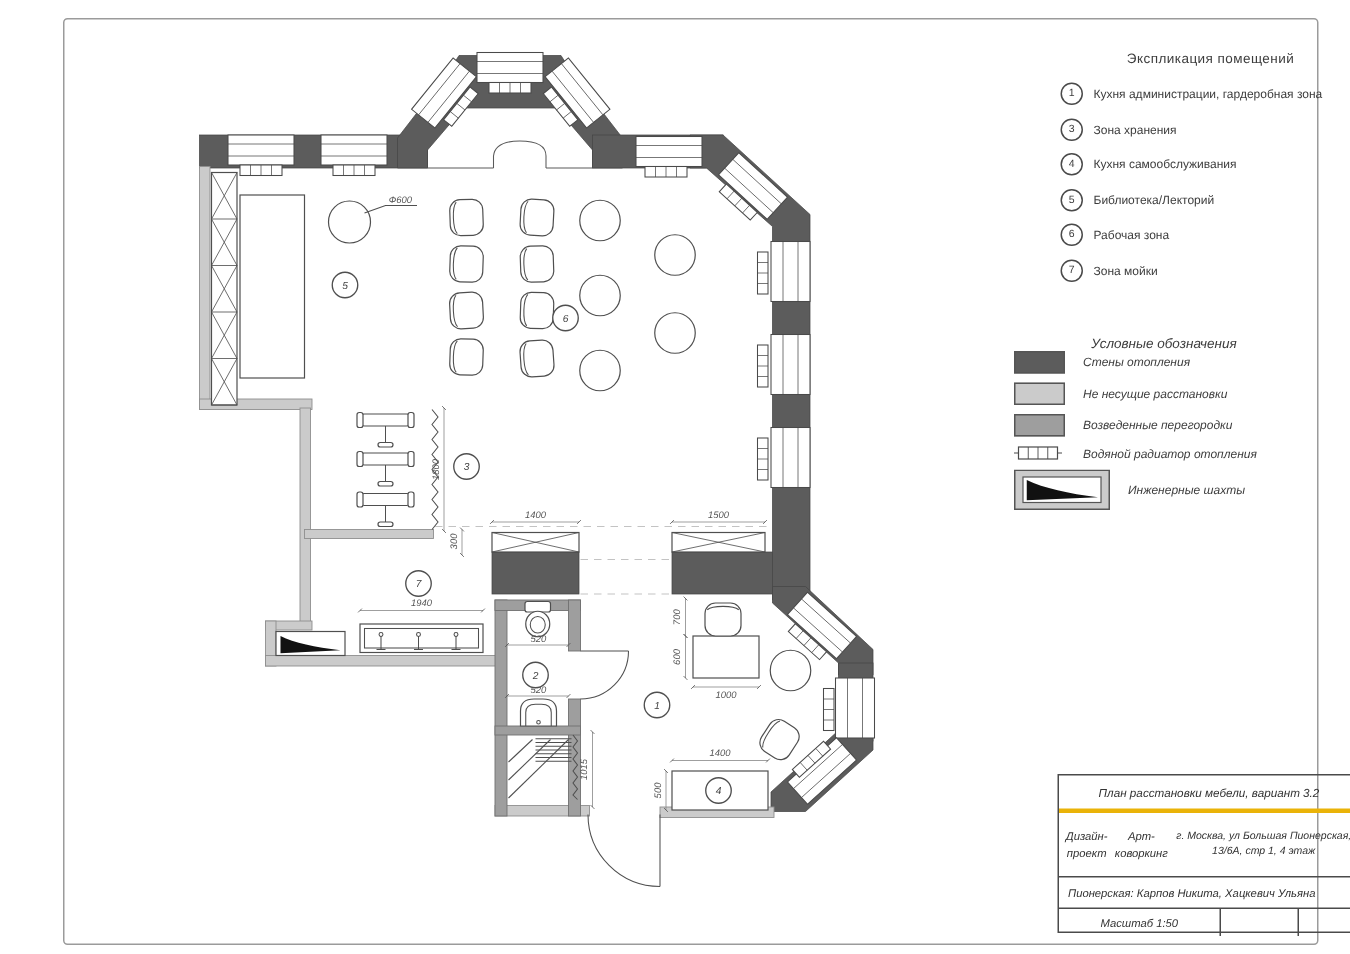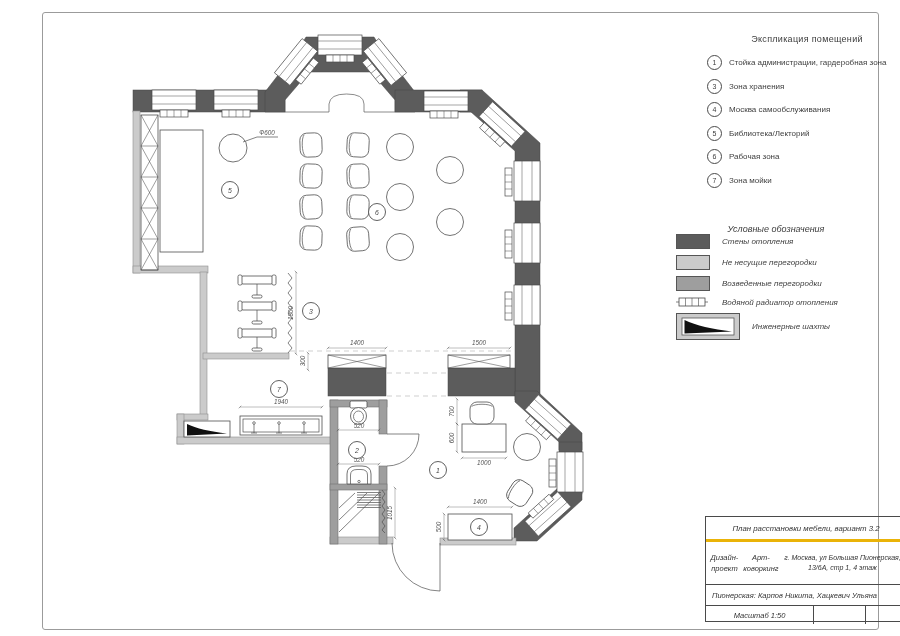--- a/index.html
+++ b/index.html
@@ -334,29 +334,29 @@
       <text class="rn" x="377" y="214.5">6</text>
     <circle class="rc" cx="279" cy="389" r="8.5"></circle>
       <text class="rn" x="279" y="391.5">7</text>
   </g>
 </svg>
 
 <div class="expl">
   <div class="expl-title">Экспликация помещений</div>
   <div class="expl-row">
     <div class="num-circle">1</div>
-    <div class="expl-label">Стойка администрации, гардеробная зона</div>
+    <div class="expl-label">Кухня администрации, гардеробная зона</div>
   </div>
   <div class="expl-row">
     <div class="num-circle">3</div>
     <div class="expl-label">Зона хранения</div>
   </div>
   <div class="expl-row">
     <div class="num-circle">4</div>
-    <div class="expl-label">Москва самообслуживания</div>
+    <div class="expl-label">Кухня самообслуживания</div>
   </div>
   <div class="expl-row">
     <div class="num-circle">5</div>
     <div class="expl-label">Библиотека/Лекторий</div>
   </div>
   <div class="expl-row">
     <div class="num-circle">6</div>
     <div class="expl-label">Рабочая зона</div>
   </div>
   <div class="expl-row">
@@ -366,21 +366,21 @@
 </div>
 
 <div class="syms">
   <div class="syms-title">Условные обозначения</div>
   <div class="sym-row">
     <div class="sw sw-dark"></div>
     <div class="sym-label">Стены отопления</div>
   </div>
   <div class="sym-row">
     <div class="sw sw-light"></div>
-    <div class="sym-label">Не несущие перегородки</div>
+    <div class="sym-label">Не несущие расстановки</div>
   </div>
   <div class="sym-row">
     <div class="sw sw-mid"></div>
     <div class="sym-label">Возведенные перегородки</div>
   </div>
   <div class="sym-row">
     <div class="sw sw-plain">
       <svg width="34" height="10" viewBox="0 0 34 10">
         <line x1="0" y1="5" x2="3" y2="5" stroke="#4a4a4a" stroke-width=".7"></line>
         <rect x="3" y="1" width="26" height="8" fill="#fff" stroke="#4a4a4a" stroke-width=".8"></rect>

